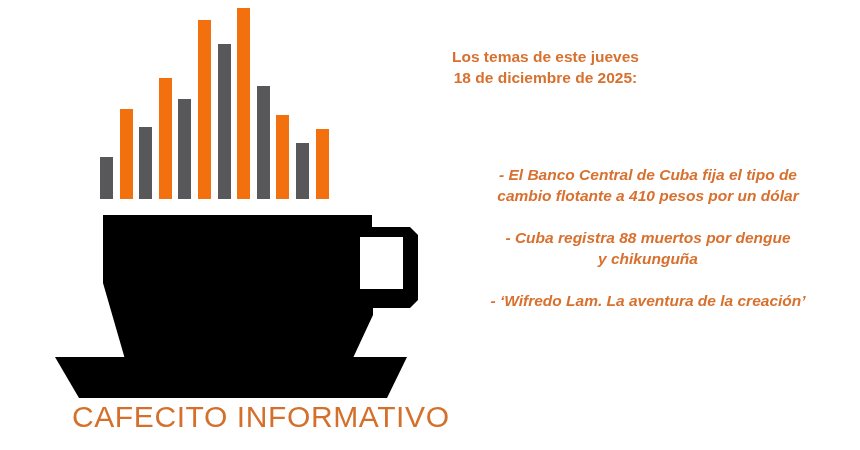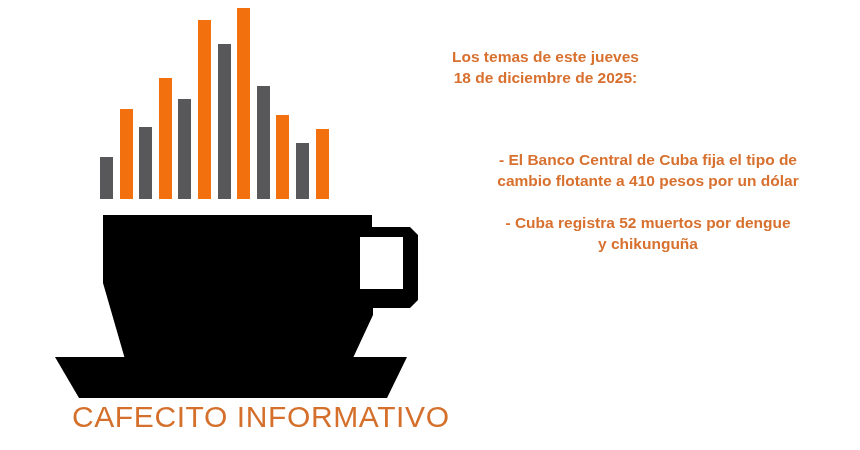--- a/index.html
+++ b/index.html
@@ -74,23 +74,24 @@
     top: 46px;
     left: 0;
     font-size: 15.5px;
     font-weight: bold;
     line-height: 21px;
     color: #D8712F;
     white-space: pre-line;
   }
   #topic-list {
     position: absolute;
-    top: 149px;
+    top: 164px;
     left: 0;
     width: 392px;
+    font-style: italic;
   }
   .topic-item {
     font-size: 15.5px;
     font-weight: bold;
     line-height: 21px;
     color: #D8712F;
     margin-bottom: 21px;
     white-space: pre-line;
   }
   .topic-item:last-child { margin-bottom: 0; }
@@ -135,18 +136,19 @@
   </div>
 
   <div id="content-column">
 
     <div id="headline">Los temas de este jueves
 18 de diciembre de 2025:</div>
 
     <div id="topic-list">
       <div class="topic-item">- El Banco Central de Cuba fija el tipo de
 cambio flotante a 410 pesos por un dólar</div>
-      <div class="topic-item">- Cuba registra 52 muertos por dengue
+      <div class="topic-item">- Cuba registra 88 muertos por dengue
 y chikunguña</div>
+      <div class="topic-item">- ‘Wifredo Lam. La aventura de la creación’</div>
     </div>
   </div>
 
 </div>
 
 </body></html>

